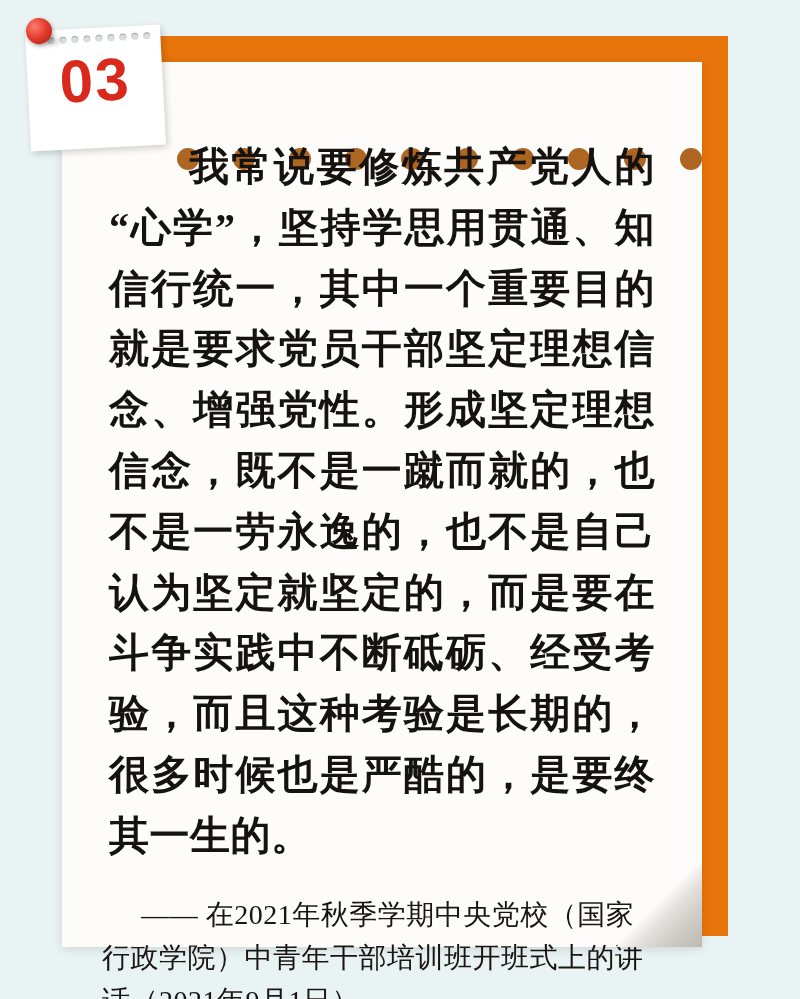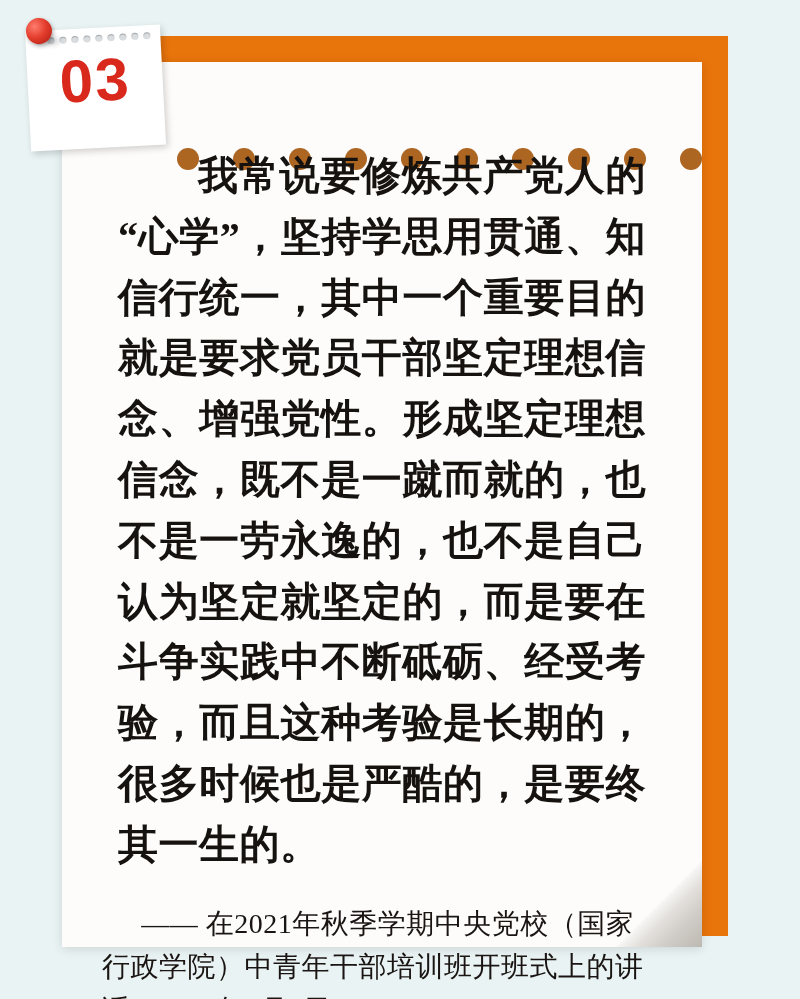--- a/index.html
+++ b/index.html
@@ -153,21 +153,21 @@
     width: 560px;
   }
   .quote {
     font-family: "Liberation Serif", "DejaVu Serif", serif;
     font-size: 40px;
     line-height: 1.52;
     color: #16120f;
     font-weight: 700;
     text-align: justify;
     text-indent: 2em;
-    margin: 16px;
+    margin: 7px;
     letter-spacing: 0.5px;
   }
   .attribution {
     margin-top: 26px;
     font-family: "Liberation Serif", "DejaVu Serif", serif;
     font-size: 28px;
     line-height: 1.55;
     color: #1a1512;
     text-align: left;
     text-indent: 1.4em;

